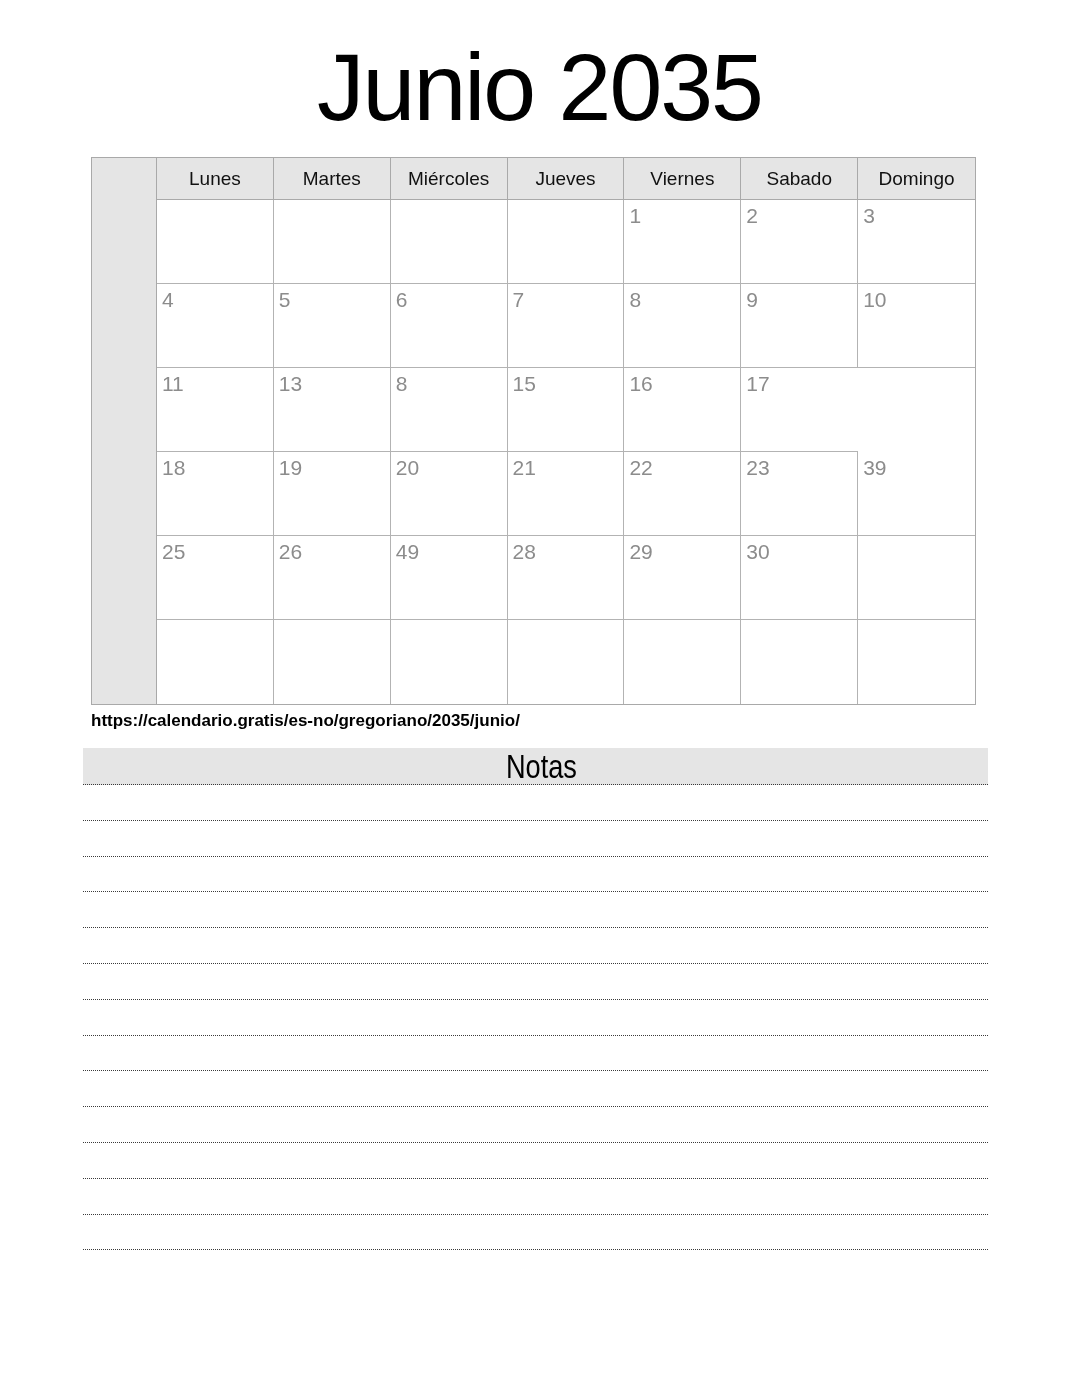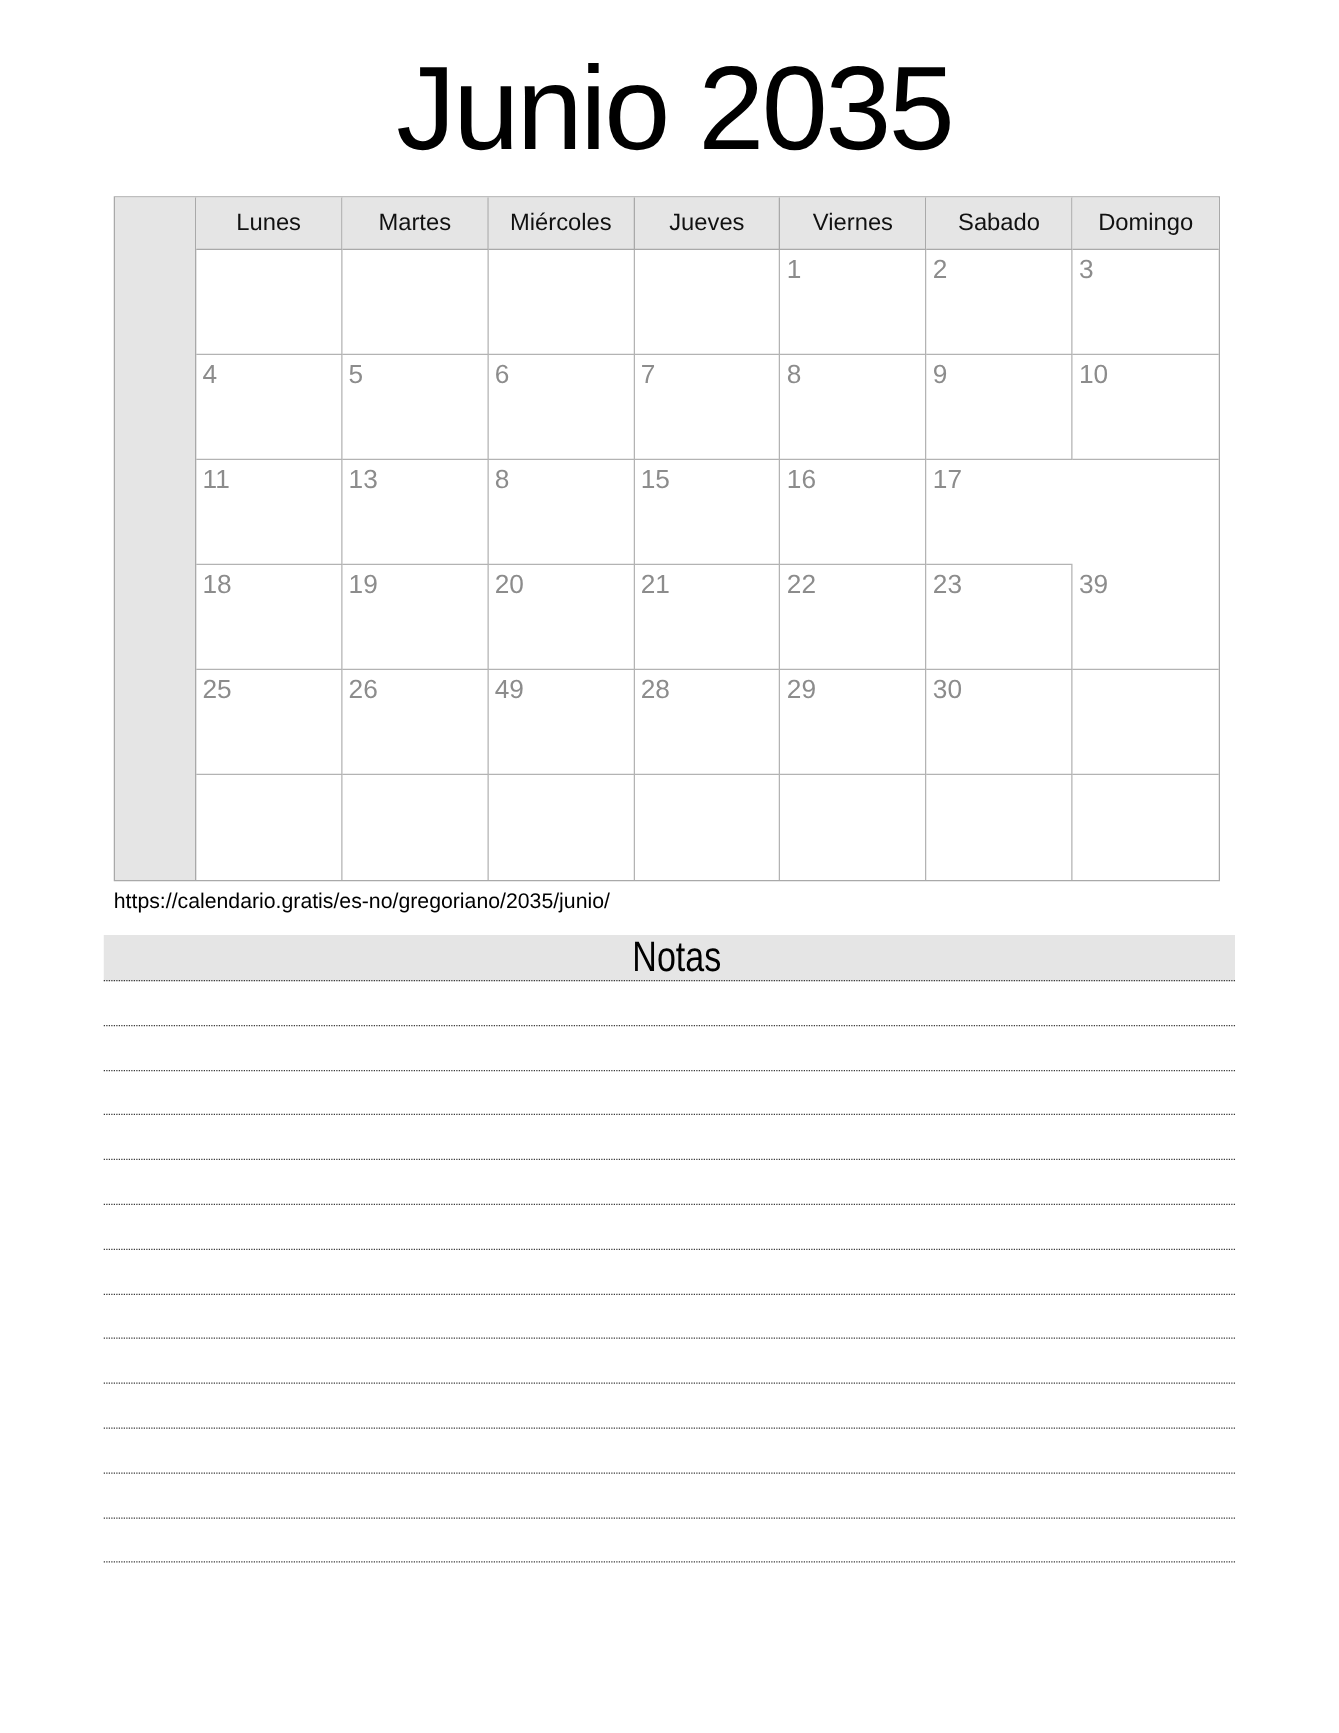--- a/index.html
+++ b/index.html
@@ -74,20 +74,21 @@
     line-height:1.2;
   }
   .cal-day-cell:last-child{border-right:none;}
   .cal-week-row:last-child .cal-day-cell{border-bottom:none;}
   .source-url{
     position:absolute;
     left:91px;top:710px;
     font-size:17px;
     line-height:22px;
     color:#000;
+    font-weight:bold;
   }
   .notes-section{
     position:absolute;
     left:83px;top:748px;
     width:905px;
   }
   .notes-heading{
     height:37px;
     background:var(--header-bg);
     border-bottom:1px dotted var(--dot-color);

